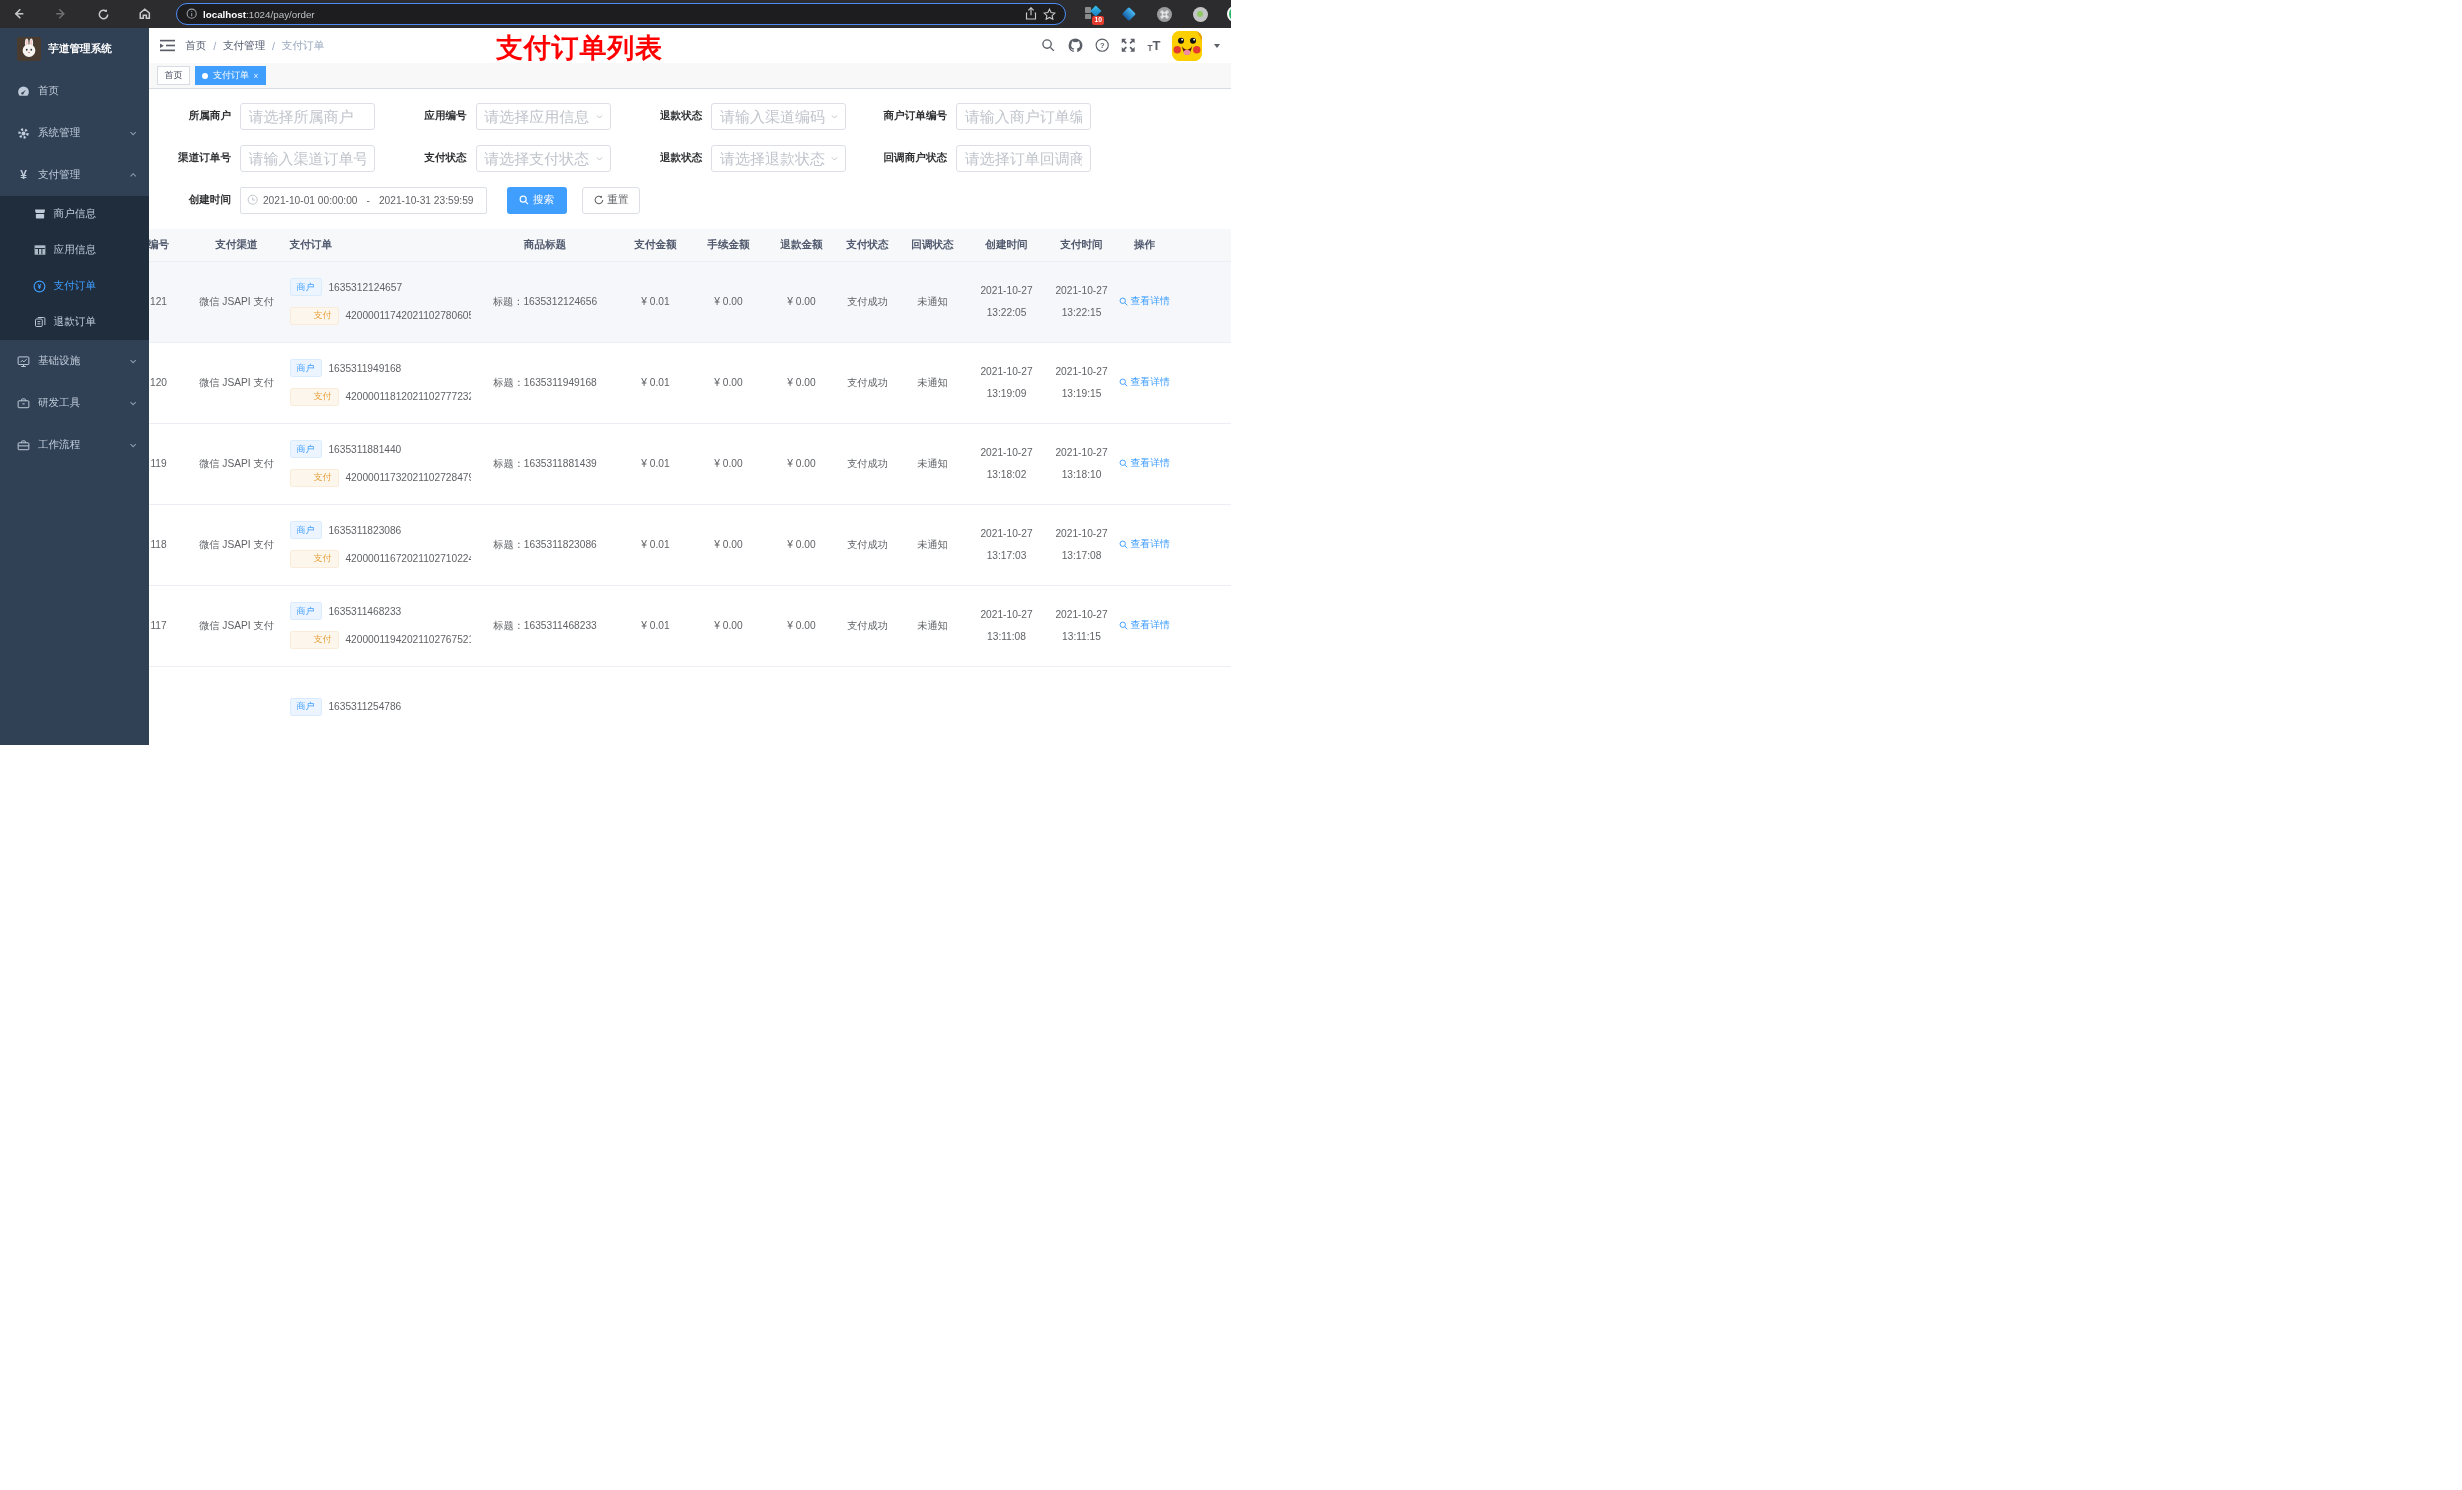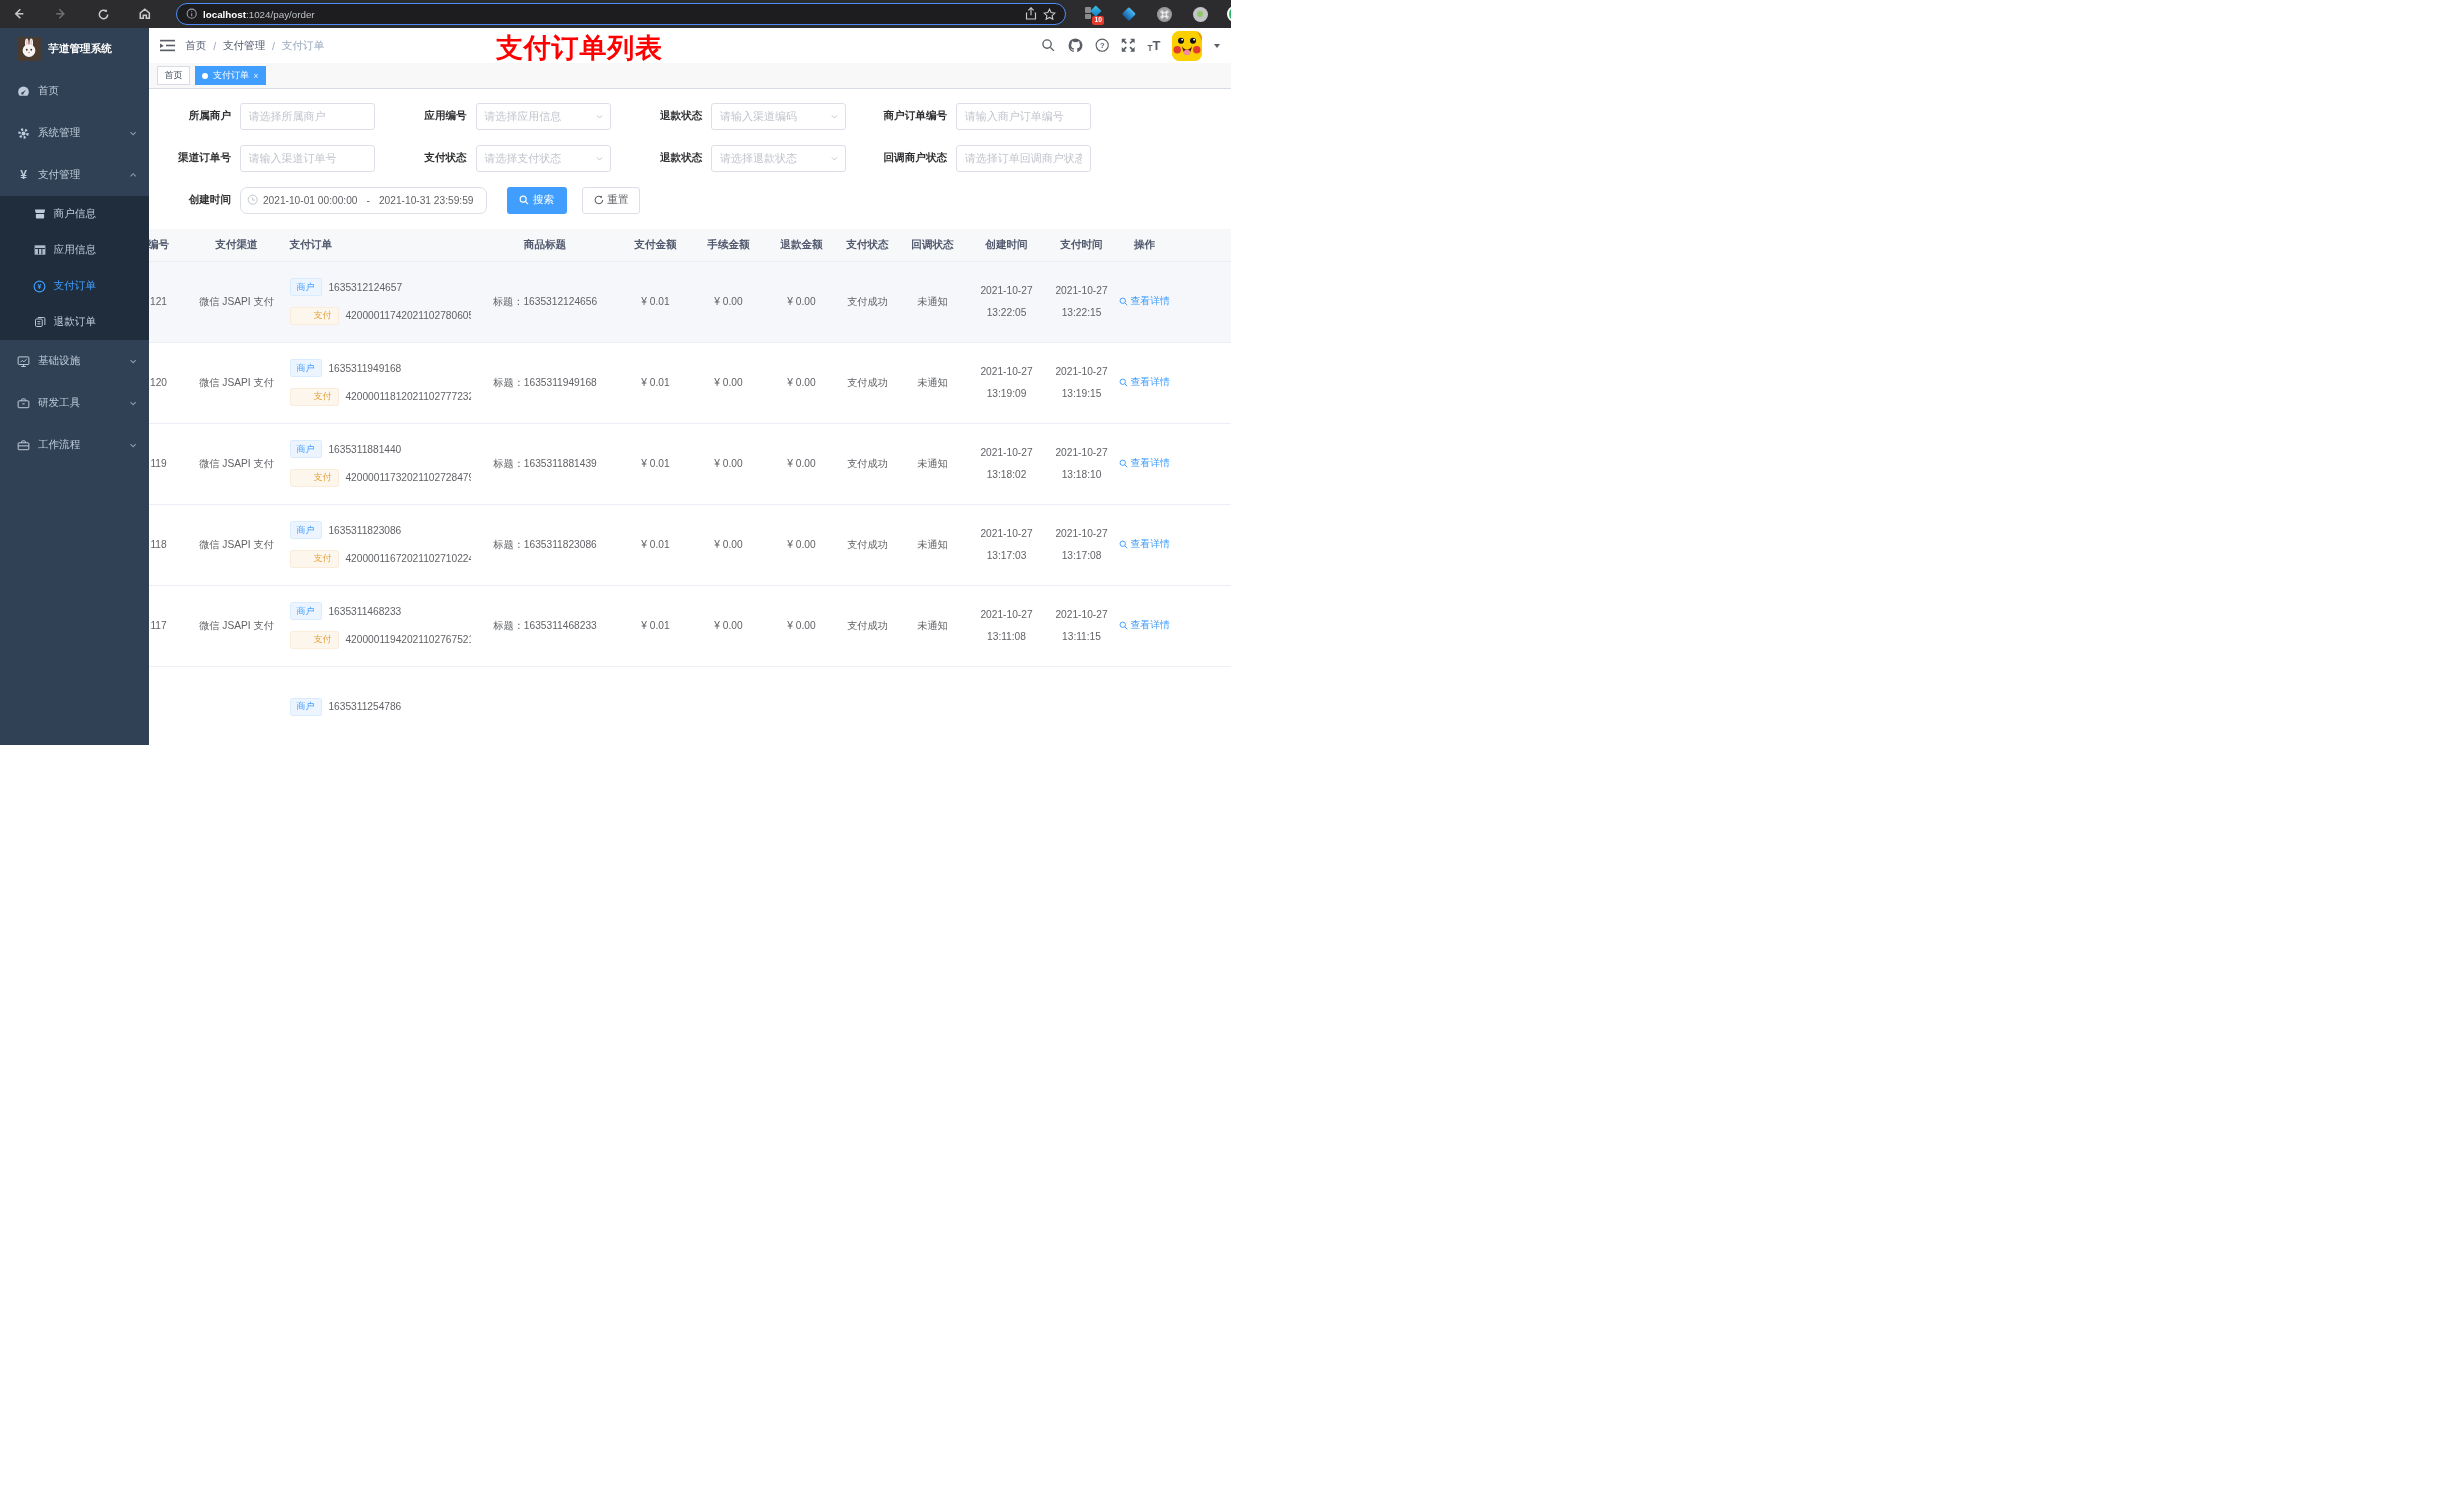--- a/index.html
+++ b/index.html
@@ -61,24 +61,24 @@
   .tab-x { font-size:8.3px; opacity:.9; }
 
   
   .content { flex:1; padding:13.6px 0 0 0; position:relative; }
   .filters { padding-left:15px; }
   .frow { display:flex; align-items:center; margin-bottom:15px;gap:8px; }
   .fitem { display:flex; align-items:center; margin-right:16.7px; }
   .flabel { width:76px; text-align:right; padding-right:9px; font-size:10.6px; font-weight:700; color:#303133; flex:none; white-space:nowrap; }
   .flabel.wide { width:85px; }
   .fctrl { width:135px; height:27px; border:0.8px solid #dcdfe6; border-radius:3px; display:flex; align-items:center; padding:0 7.6px; position:relative; background:#fff; }
-  .fctrl input { border:none; outline:none; width:100%; font-size:11px; color:#606266; font-family:inherit; background:transparent; }
+  .fctrl input { border:none; outline:none; width:100%; font-size:15px; color:#606266; font-family:inherit; background:transparent; }
   .fctrl input::placeholder { color:#c0c4cc; }
   .sel-arrow { position:absolute; right:6px; top:8.3px; color:#c0c4cc; display:flex; }
-  .date-ctrl { width:247px; height:27px; border:0.8px solid #dcdfe6; border-radius:7px; display:flex; align-items:center; padding:0 6px; gap:4.5px; font-size:10.2px; color:#606266; white-space:nowrap; overflow:hidden; }
+  .date-ctrl { width:247px; height:27px; border:0.8px solid #dcdfe6; border-radius:2px; display:flex; align-items:center; padding:0 6px; gap:4.5px; font-size:10.2px; color:#606266; white-space:nowrap; overflow:hidden; }
   .date-sep { margin:0 4.5px; color:#606266; }
   .btn { height:27px; border-radius:3px; font-size:10.6px; display:inline-flex; align-items:center; justify-content:center; gap:3.8px; cursor:pointer; border:0.8px solid transparent; font-family:inherit; }
   .btn-primary { background:#409eff; color:#fff; padding:0 11.4px; margin-left:12px; }
   .btn-default { background:#fff; color:#606266; border-color:#dcdfe6; padding:0 10.6px; margin-left:7.6px; }
   .btn-export { height:21px; font-size:9px; color:#e6a23c; background:#fdf6ec; border:0.8px solid #f5dab1; border-radius:2.3px; padding:0 8.3px; display:inline-flex; align-items:center; gap:3px; cursor:pointer; margin-left:15px; }
   .toolbar-row { display:flex; align-items:center; margin-bottom:13.6px; }
   .tool-circles { margin-left:auto; margin-right:10.6px; display:flex; gap:6.8px; }
   .circ-btn { width:22px; height:22px; border-radius:50%; border:0.8px solid #dfe3e8; background:#fff; display:flex; align-items:center; justify-content:center; color:#606266; cursor:pointer; }
 
   

